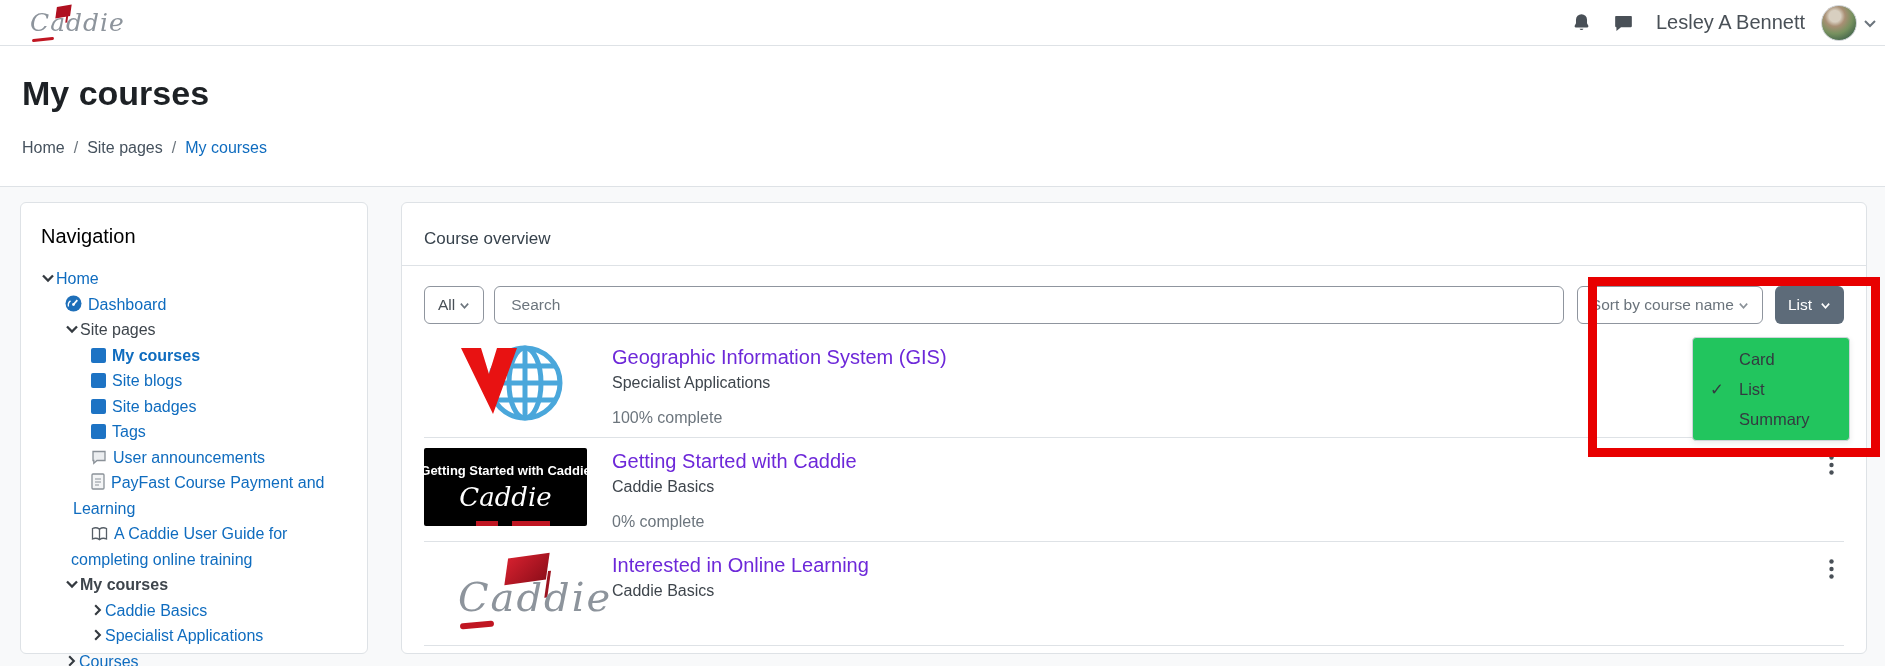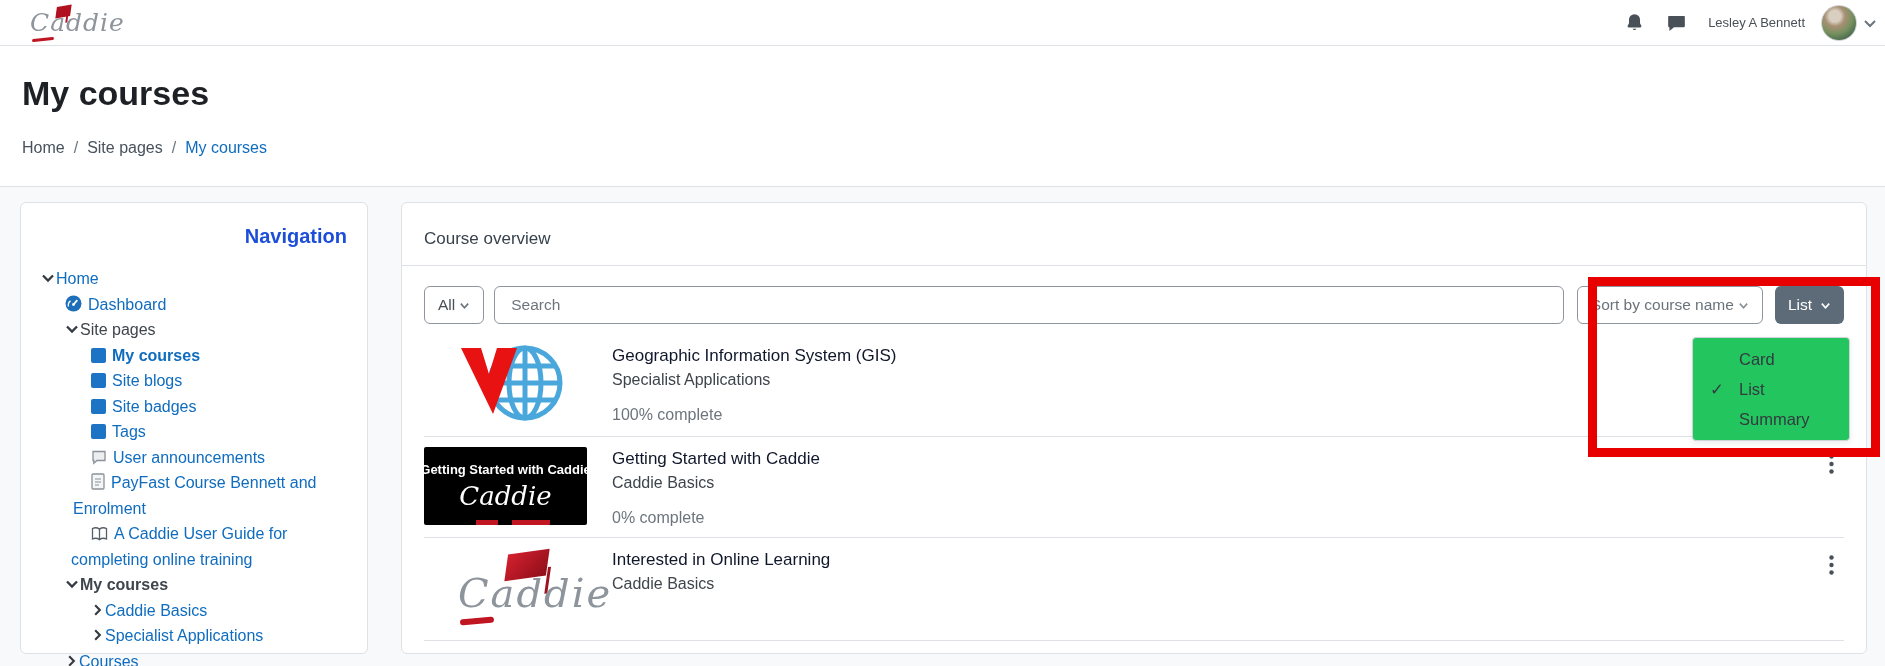--- a/index.html
+++ b/index.html
@@ -14,42 +14,42 @@
   .brand .script { font-family:"DejaVu Serif", serif; font-style:italic;
                    font-size:25px; color:#8d949c; letter-spacing:1px; }
   .brand .cap { position:absolute; left:26px; top:-2px; width:15px; height:11px;
                 background:#b01020; transform:rotate(-10deg) skewX(-18deg); }
   .brand .cap:after { content:""; position:absolute; left:11px; top:8px; width:2px; height:9px; background:#b01020; }
   .brand .swoosh { position:absolute; left:2px; bottom:-4px; width:22px; height:3px;
                    background:#c01622; border-radius:2px; transform:rotate(-6deg); }
   .nav-right { margin-left:auto; display:flex; align-items:center; gap:6px; }
   .icon-btn { width:36px; height:36px; display:flex; align-items:center; justify-content:center;
               cursor:pointer; border-radius:4px; }
-  .user-name { color:#495057; font-size:13px; margin:0 10px 0 8px; cursor:pointer; }
+  .user-name { color:#495057; font-size:20px; margin:0 10px 0 8px; cursor:pointer; }
   .avatar { width:36px; height:36px; border-radius:50%; flex:none; cursor:pointer;
             background:radial-gradient(circle at 38% 30%, #d8cfc0 0 18%, #a88f74 32%, #77915f 55%, #4a6b4e 78%, #37523d);
             border:1px solid #d0d4d8; }
   .edge-caret { width:14px; height:36px; display:flex; align-items:center; overflow:hidden; }
 
   
   .page-head { background:#fff; border-bottom:1px solid #dee2e6; padding:28px 0 20px 22px; height:141px; }
   .page-title { font-size:34px; font-weight:bold; color:#1d2125; margin:0 0 26px 0; }
   .breadcrumb { font-size:16px; display:flex; gap:9px; align-items:center; }
   .bc-muted { color:#46525e; cursor:pointer; }
   .bc-sep { color:#6c757d; }
   .bc-link { color:#0f6cbf; cursor:pointer; }
 
   
   .content { background:#f8f9fa; height:479px; display:flex; align-items:flex-start;
              padding:15px 18px 0 20px; }
   .card { background:#fff; border:1px solid #dee2e6; border-radius:6px; }
 
   
   .nav-card { width:348px; height:452px; padding:22px 20px; flex:none; }
-  .nav-title { font-size:20px; color:#1d4ed8; margin:0 0 18px 0; font-weight:700;text-align:right; }
+  .nav-title { font-size:20px; color:#000000; margin:0 0 18px 0; font-weight:400; }
   .ni { display:block; font-size:16px; line-height:25.5px; color:#0f6cbf; cursor:pointer; }
   .ni.dark { color:#3e454c; }
   .ni.bold { font-weight:bold; }
   .l0 { padding-left:0px; }
   .l1 { padding-left:24px; }
   .l2 { padding-left:32px; text-indent:18px; }
   .l2w { padding-left:30px; text-indent:20px; }
   .ni svg, .ni .sq { vertical-align:-2px; margin-right:6px; }
   .ni .chev { margin-right:1px; vertical-align:-1px; }
   .sq { display:inline-block; width:15px; height:15px; background:#1d73c4; border-radius:2px; }
@@ -81,21 +81,21 @@
 
   
   .red-box { position:absolute; left:1186px; top:74px; width:292px; height:180px;
              border:9px solid #e80000; z-index:40; pointer-events:none; }
 
   
   .course-list { margin-top:10px; }
   .course-row { display:flex; align-items:flex-start; padding:10px 0; border-bottom:1px solid #dee2e6; }
   .c-img { width:188px; flex:none; cursor:pointer; }
   .c-text { padding-top:2px; }
-  .c-title { color:#0f172a; font-size:17px; cursor:pointer; display:block; }
+  .c-title { color:#6d28d9; font-size:20px; cursor:pointer; display:block; }
   .c-cat { color:#3e454c; font-size:16px; margin-top:5px; }
   .c-prog { color:#6c757d; font-size:16px; margin-top:17px; min-height:18px; }
   .kebab { margin-left:auto; margin-top:2px; width:26px; height:30px; display:flex;
            align-items:center; justify-content:center; cursor:pointer; }
 
   
   .gis-logo { width:132px; height:78px; margin-left:29px; }
   .black-logo { width:163px; height:78px; background:#000; border-radius:2px; position:relative;
                 display:flex; flex-direction:column; align-items:center; overflow:hidden; }
   .black-logo .line1 { color:#fff; font-size:13px; font-weight:bold; margin-top:15px; white-space:nowrap; }
@@ -182,21 +182,21 @@
 
     <a class="ni l2"><span class="sq"></span><span>Tags</span></a>
 
     <a class="ni l2"><svg width="16" height="16" viewBox="0 0 16 16">
           <path d="M2 2.5h12v9H6l-3.2 2.8V11.5H2z" fill="#eceef0" stroke="#8a9198" stroke-width="1.3"></path>
         </svg><span>User announcements</span></a>
 
     <a class="ni l2"><svg width="14" height="17" viewBox="0 0 14 17">
           <rect x="1" y="1" width="12" height="15" rx="1" fill="#f4f5f6" stroke="#8a9198" stroke-width="1.3"></rect>
           <path d="M4 6h6M4 9h6M4 12h4" stroke="#8a9198" stroke-width="1.2"></path>
-        </svg><span>PayFast Course Bennett and Enrolment</span></a>
+        </svg><span>PayFast Course Payment and Learning</span></a>
 
     <a class="ni l2w"><svg width="17" height="15" viewBox="0 0 17 15">
           <path d="M1.5 2.5c2.2-1 5-.8 7 .6 2-1.4 4.8-1.6 7-.6v10.5c-2.2-1-5-.8-7 .6-2-1.4-4.8-1.6-7-.6z" fill="#fff" stroke="#565e66" stroke-width="1.3"></path>
           <path d="M8.5 3.1v10.5" stroke="#565e66" stroke-width="1.3"></path>
         </svg><span>A Caddie User Guide for completing online training</span></a>
 
     <a class="ni l1 dark bold"><svg class="chev" width="14" height="14" viewBox="0 0 14 14">
           <polyline points="2,4.5 7,9.5 12,4.5" fill="none" stroke="#343a40" stroke-width="2.3"></polyline>
         </svg><span>My courses</span></a>
 

